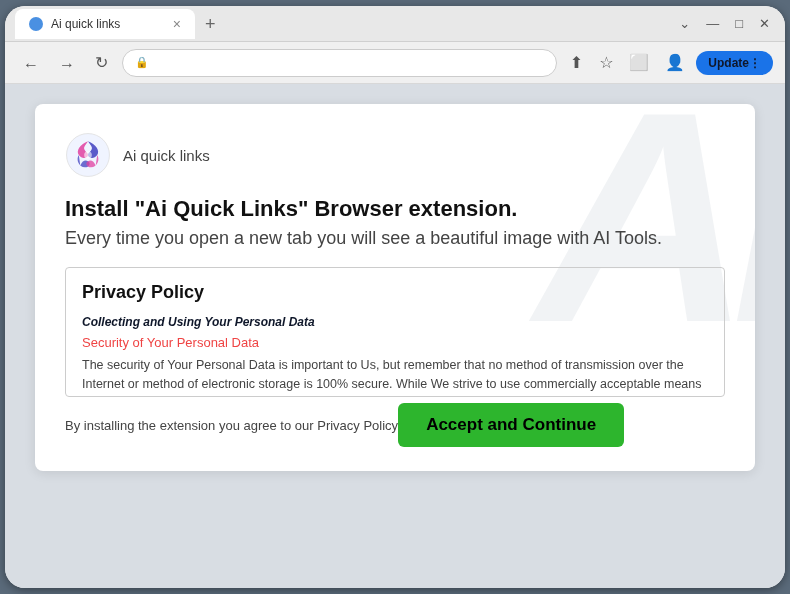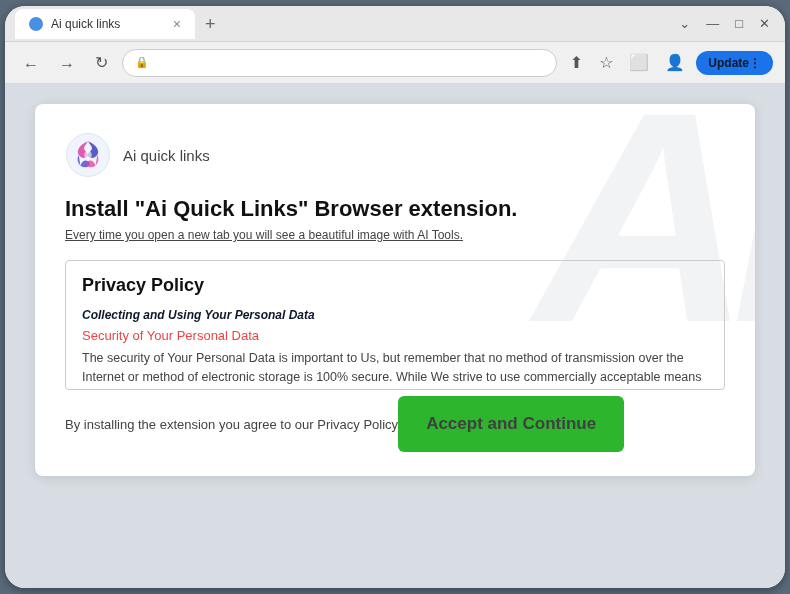--- a/index.html
+++ b/index.html
@@ -221,24 +221,23 @@
     }
 
     .install-title {
       font-size: 22px;
       font-weight: 700;
       color: #111;
       margin-bottom: 6px;
     }
 
     .install-subtitle {
-      font-size: 12px;
+      font-size: 18px;
       color: #444;
       margin-bottom: 18px;
-      text-decoration: underline;
     }
 
     
     .policy-box {
       border: 1px solid #ccc;
       border-radius: 4px;
       padding: 14px 16px;
       height: 130px;
       overflow-y: scroll;
       font-size: 13px;
@@ -293,24 +292,24 @@
       margin-top: 6px;
     }
 
     .footer-note {
       font-size: 13px;
       color: #444;
     }
 
     .accept-btn {
       background: #2db52d;
-      color: #404040;
+      color: #000000;
       border: none;
       border-radius: 6px;
-      padding: 18px 28px;
+      padding: 12px 28px;
       font-size: 17px;
       font-weight: 600;
       cursor: pointer;
       white-space: nowrap;
     }
 
     
     .logo-svg {
       width: 46px;
       height: 46px;

